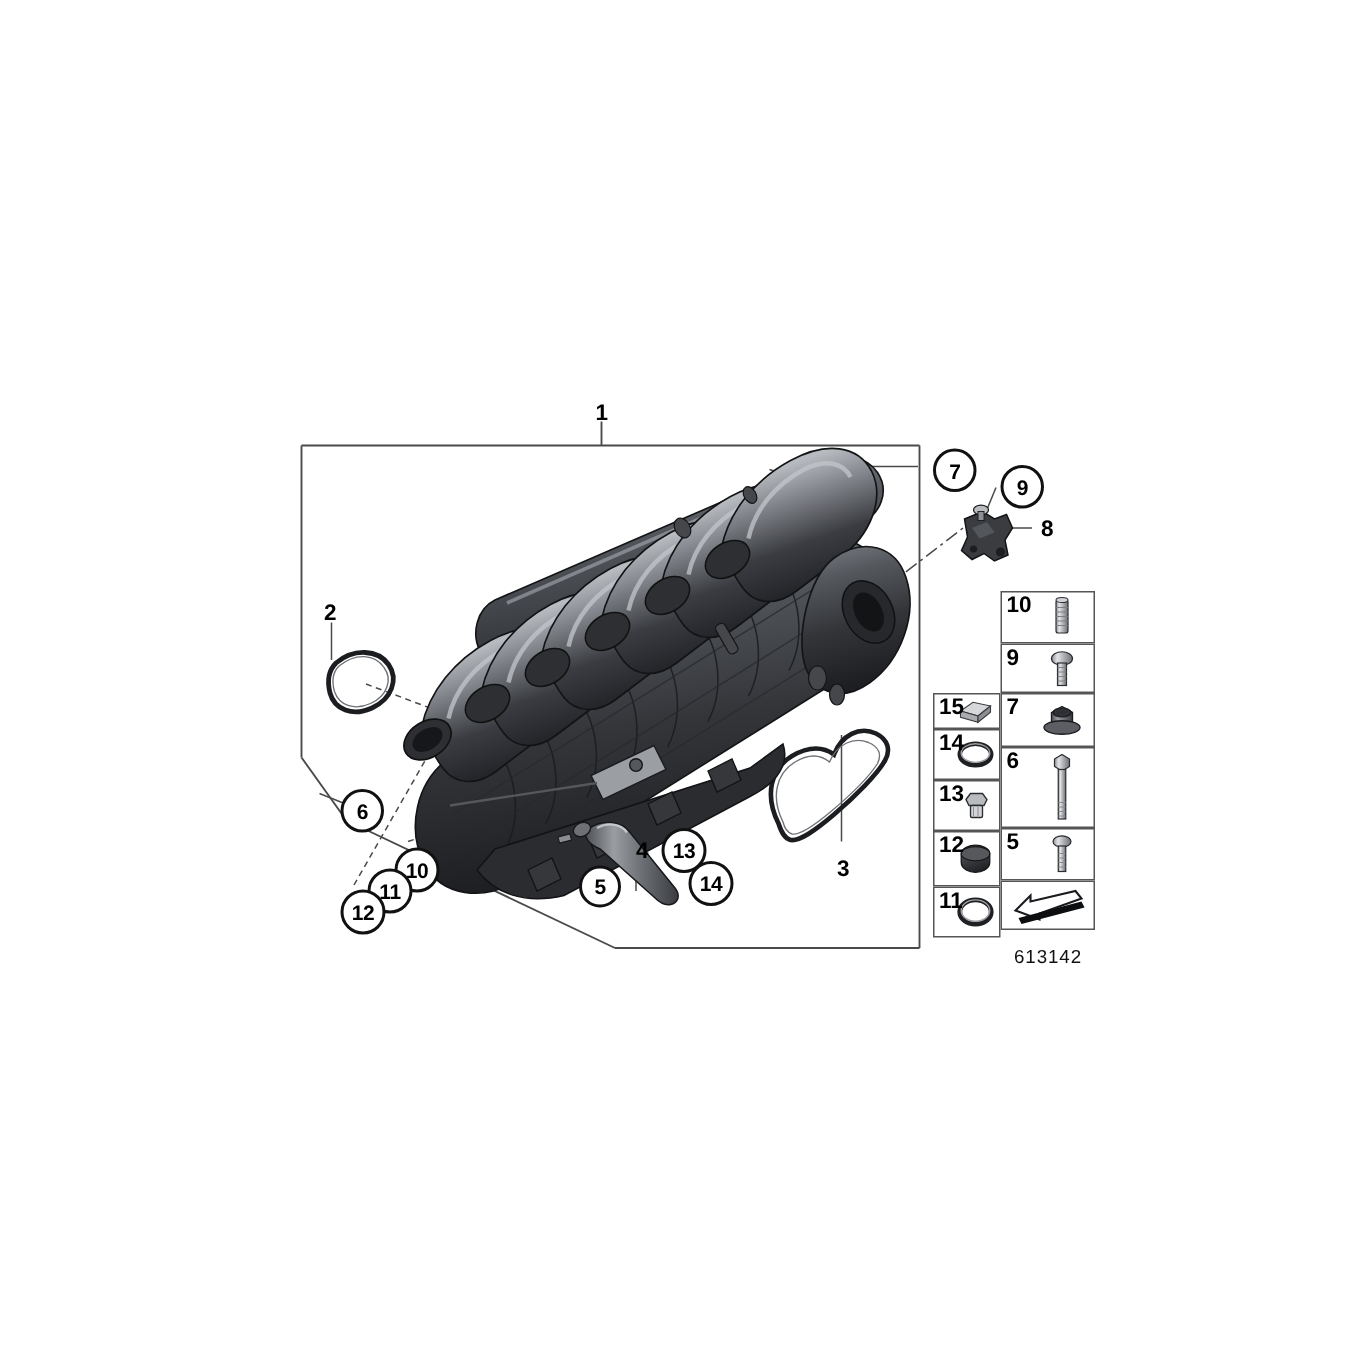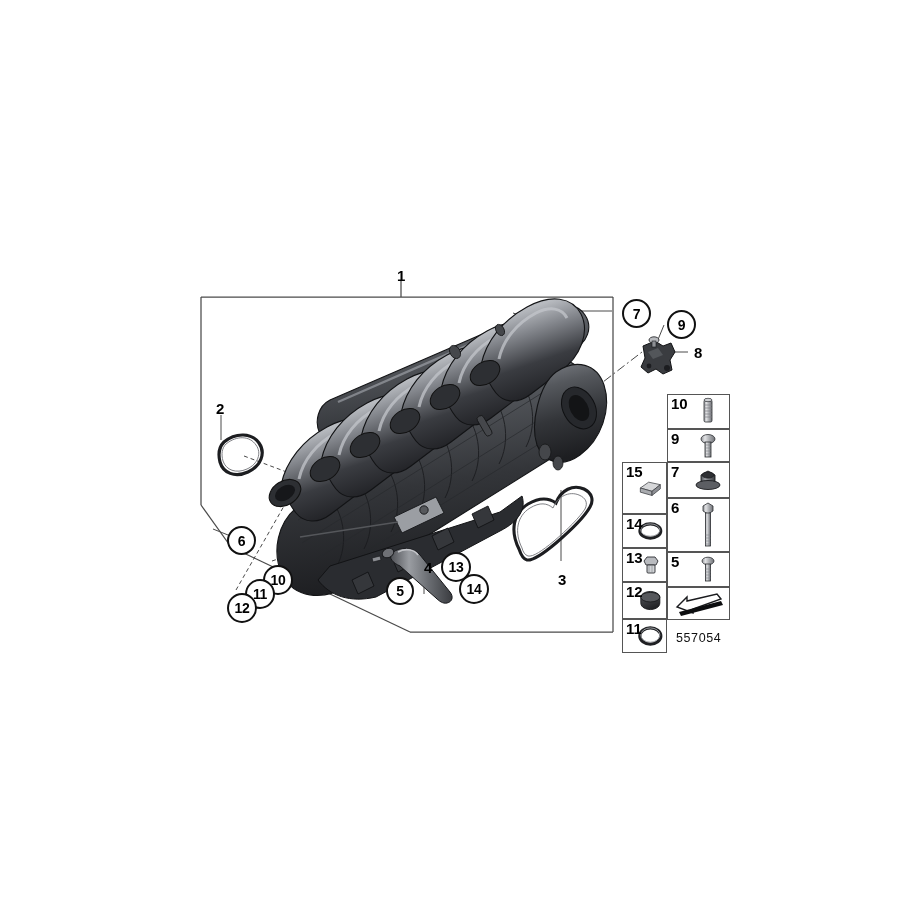--- a/index.html
+++ b/index.html
@@ -280,21 +280,21 @@
   <div class="callout" style="left:227px;top:593px;width:26px;height:26px;">12</div>
 
   <div class="callout" style="left:441px;top:552px;width:26px;height:26px;">13</div>
 
   <div class="callout" style="left:459px;top:574px;width:26px;height:26px;">14</div>
 
   <div class="legend" style="left:622px;top:394px;">
 
     <div class="legcol" style="padding-top:68px;">
 
-      <div class="legcell" style="width:45px;height:52px;">
+      <div class="legcell" style="width:45px;height:24px;">
         <span class="legnum">15</span>
         <span class="legart">
           <svg width="32" height="26" viewBox="0 0 32 26">
             <path d="M4,13 L14,6 L28,9 L18,17 Z" fill="#d6d7d9" stroke="#3a3c40" stroke-width="0.9"></path>
             <path d="M4,13 L18,17 L18,22 L4,18 Z" fill="#a9abaf" stroke="#3a3c40" stroke-width="0.9"></path>
             <path d="M18,17 L28,9 L28,14 L18,22 Z" fill="#8d8f94" stroke="#3a3c40" stroke-width="0.9"></path>
           </svg>
         </span>
       </div>
 
@@ -425,15 +425,15 @@
         <span class="legart" style="width:100%;right:0;">
           <svg width="56" height="28" viewBox="0 0 56 28">
             <path d="M6,17 L16,7 L16,11 L46,4 L50,9 L22,19 L22,23 Z" fill="#ffffff" stroke="#1a1b1e" stroke-width="1.4"></path>
             <path d="M8,22 L50,11 L52,15 L10,26 Z" fill="#0d0e10"></path>
           </svg>
         </span>
       </div>
     </div>
   </div>
 
-  <div class="refno" style="left:676px;top:631px;">557054</div>
+  <div class="refno" style="left:676px;top:631px;">613142</div>
 
 </div>
 
 </body></html>

